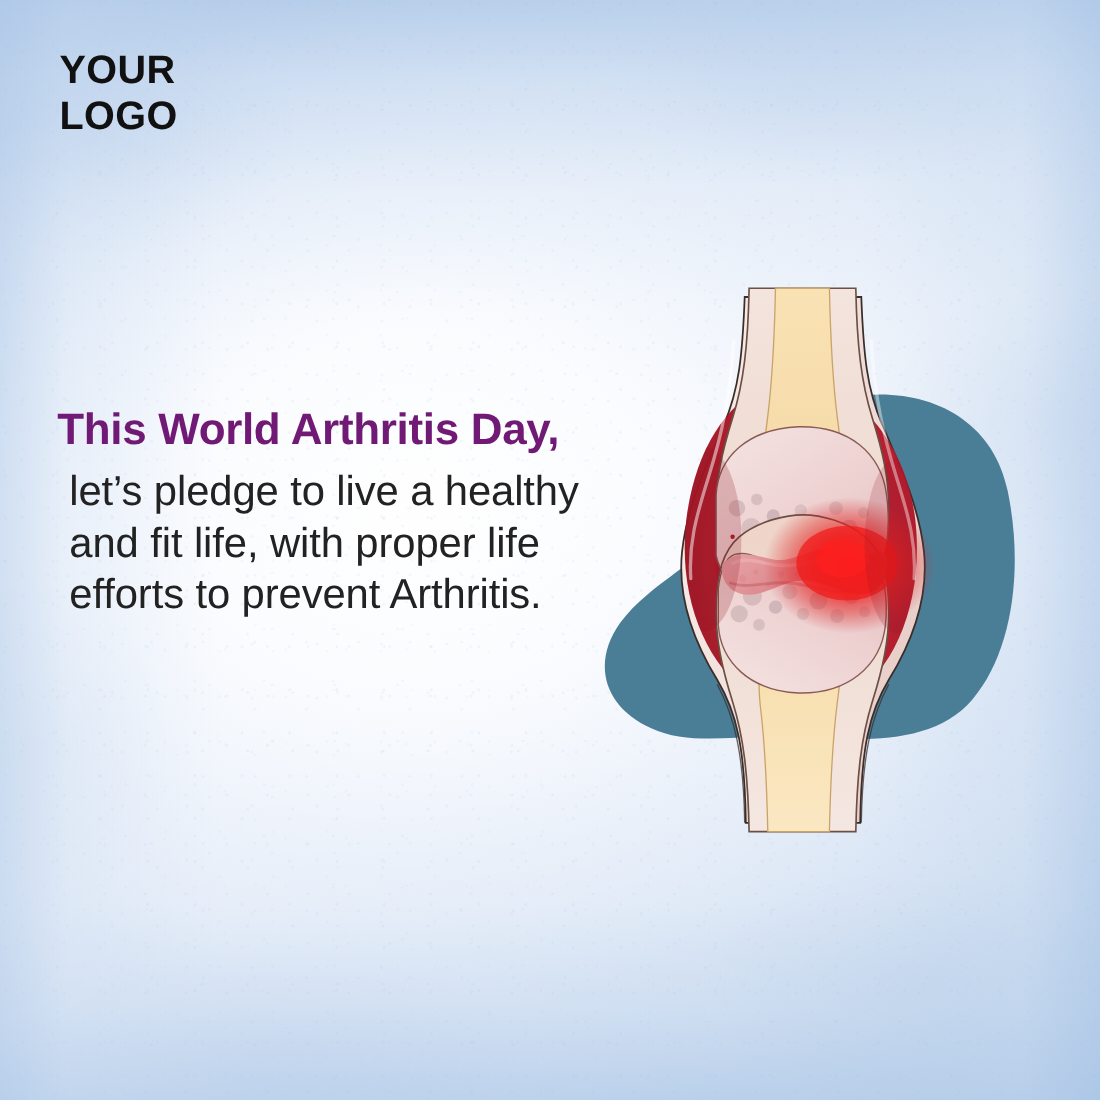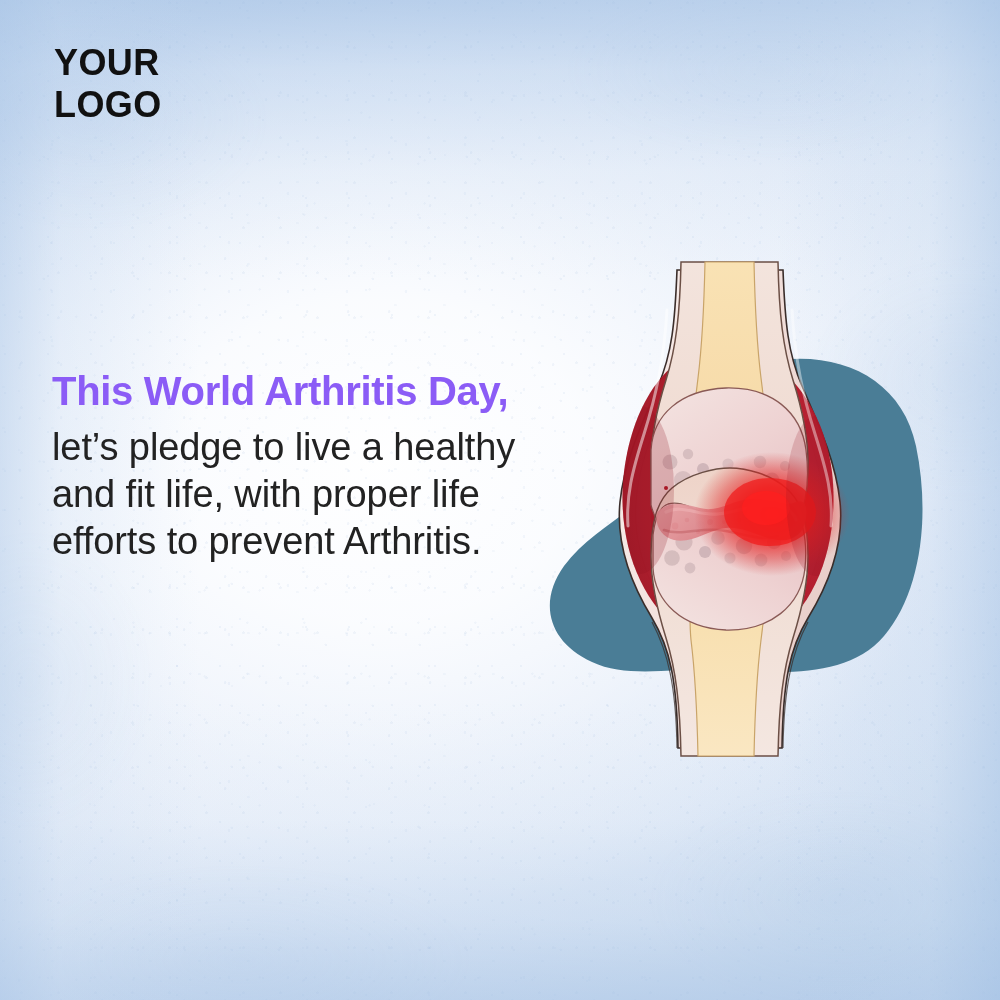--- a/index.html
+++ b/index.html
@@ -98,34 +98,34 @@
   
   .copy {
     position: absolute;
     left: 52px;
     top: 368px;
     width: 560px;
   }
   .headline {
     font-size: 40px;
     font-weight: bold;
-    color: #8b5cf6;
+    color: #701a75;
     letter-spacing: -0.3px;
     line-height: 1.16;
     margin: 0 0 10px 0;
     white-space: nowrap;
   }
   .body-copy {
     font-size: 38px;
     font-weight: 400;
     color: #222222;
     line-height: 47px;
     letter-spacing: -0.1px;
   }
-  .body-line { display: block; }
+  .body-line { display: block; margin-left: 11px; }
 
   
   .illustration {
     position: absolute;
     left: 520px;
     top: 250px;
     width: 420px;
     height: 520px;
   }
   .illustration svg { display: block; }

